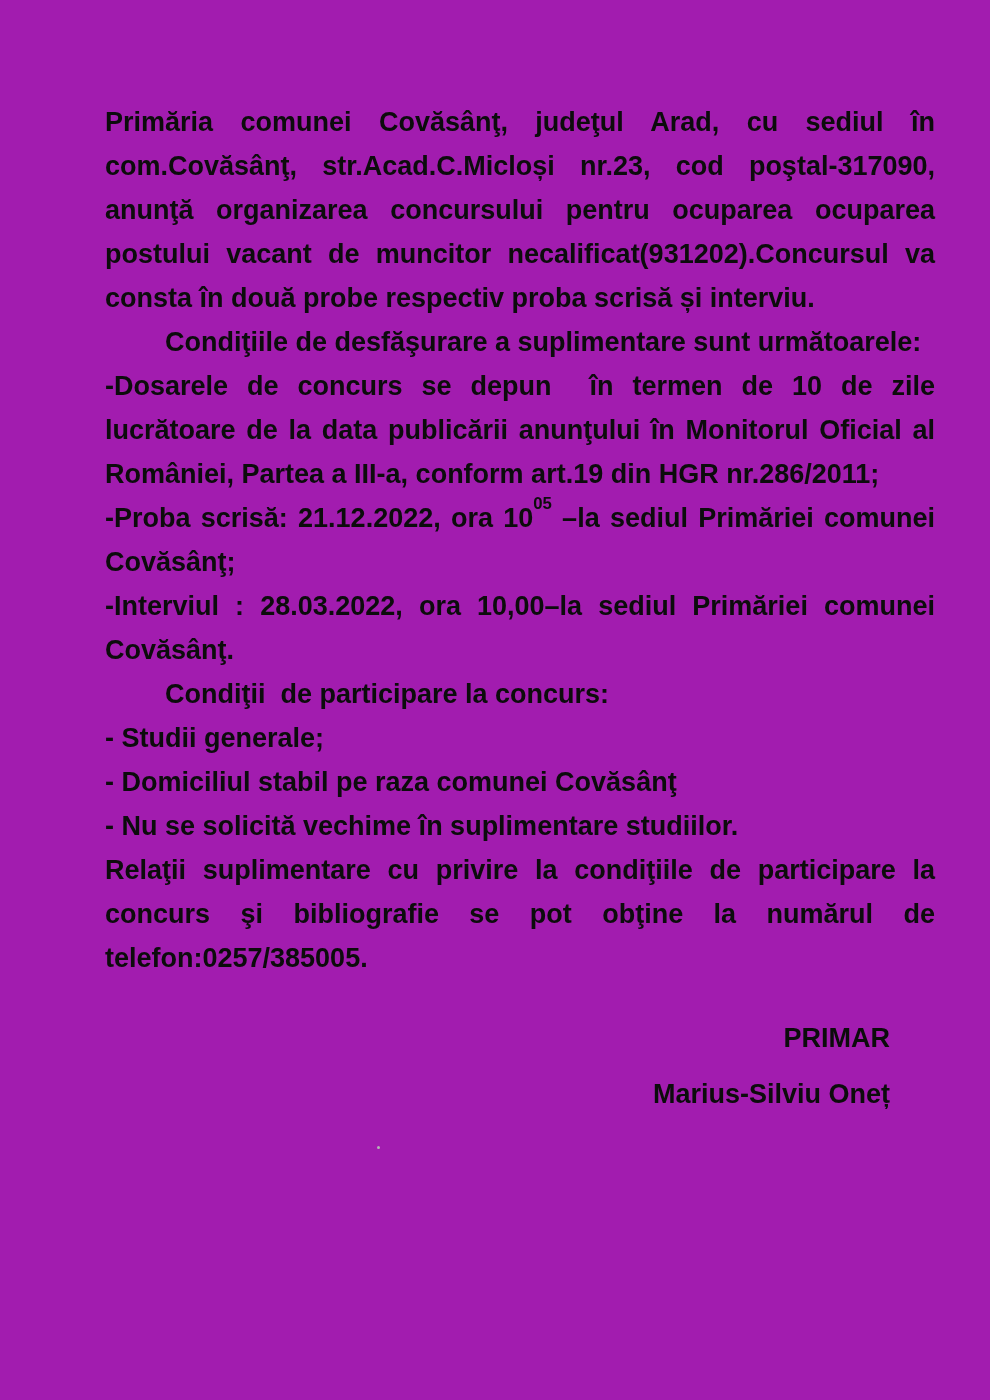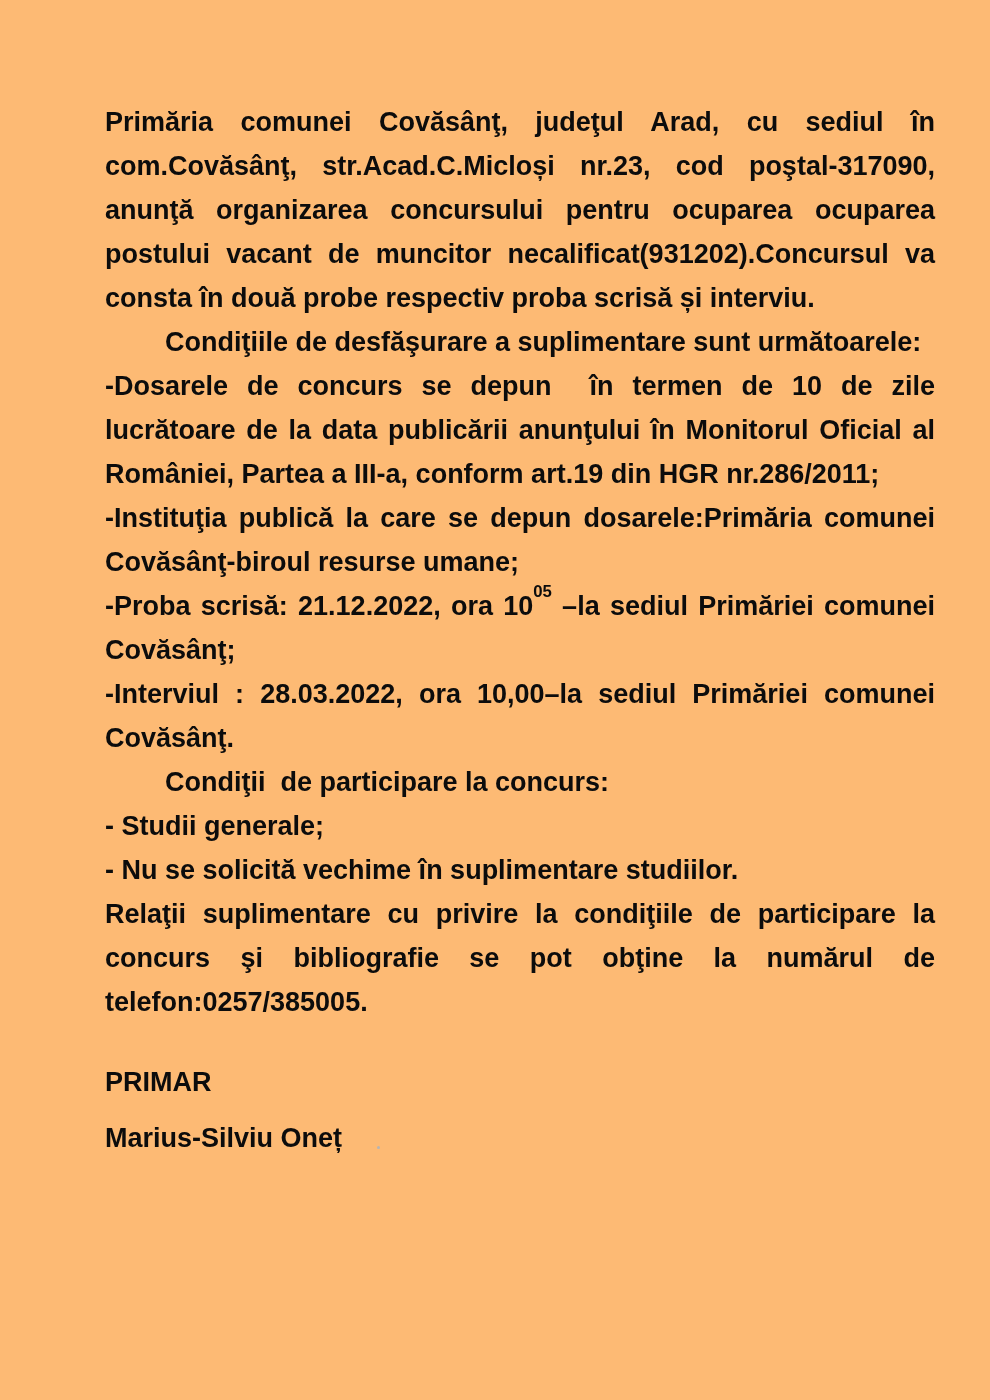--- a/index.html
+++ b/index.html
@@ -1,21 +1,21 @@
 <!DOCTYPE html>
 <html><head>
 <meta charset="utf-8">
 <style>
   * { margin: 0; padding: 0; box-sizing: border-box; }
   html, body { background: #e8e8e8; }
   .page {
     position: relative;
     width: 990px;
     height: 1400px;
-    background: #fdba74;
+    background: #a21caf;
     overflow: hidden;
     font-family: "Liberation Sans", "DejaVu Sans", sans-serif;
   }
   .content {
     position: absolute;
     left: 105px;
     top: 100px;
     width: 830px;
   }
   .para {
@@ -32,21 +32,21 @@
     line-height: 0;
     position: relative;
     top: -0.45em;
     letter-spacing: 0;
   }
   .signature-block {
     width: 785px;
     margin-top: 36px;
     text-align: center;
   }
-  .signature-block .para { text-align: left; }
+  .signature-block .para { text-align: right; }
   .signature-name { margin-top: 12px; }
   .artifact-dot {
     position: absolute;
     left: 377px;
     top: 1146px;
     width: 3px;
     height: 3px;
     background: #b5b5b5;
     border-radius: 50%;
   }
@@ -56,30 +56,30 @@
 
 <div class="page">
   <div class="content">
 
     <p class="para">Primăria comunei Covăsânţ, judeţul Arad, cu sediul în com.Covăsânţ, str.Acad.C.Micloși nr.23, cod poştal-317090, anunţă organizarea concursului pentru ocuparea ocuparea postului vacant de muncitor necalificat(931202).Concursul va consta în două probe respectiv proba scrisă și interviu.</p>
 
     <p class="para indent">Condiţiile de desfăşurare a suplimentare sunt următoarele:</p>
 
     <p class="para">-Dosarele de concurs se depun&nbsp; în termen de 10 de zile lucrătoare de la data publicării anunţului în Monitorul Oficial al României, Partea a III-a, conform art.19 din HGR nr.286/2011;</p>
 
-    <p class="para">-Instituţia publică la care se depun dosarele:Primăria comunei Covăsânţ-biroul resurse umane;</p>
 
     <p class="para"><span>-Proba scrisă: 21.12.2022, ora 10</span><sup class="hour-sup">05</sup><span> –la sediul Primăriei comunei Covăsânţ;</span></p>
 
     <p class="para">-Interviul : 28.03.2022, ora 10,00–la sediul Primăriei comunei Covăsânţ.</p>
 
     <p class="para indent">Condiţii&nbsp; de participare la concurs:</p>
 
     <p class="para">- Studii generale;</p>
 
+    <p class="para">- Domiciliul stabil pe raza comunei Covăsânţ</p>
 
     <p class="para">- Nu se solicită vechime în suplimentare studiilor.</p>
 
     <p class="para">Relaţii suplimentare cu privire la condiţiile de participare la concurs şi bibliografie se pot obţine la numărul de telefon:0257/385005.</p>
 
     <div class="signature-block">
       <p class="para">PRIMAR</p>
       <p class="para signature-name">Marius-Silviu Oneț</p>
     </div>
 

